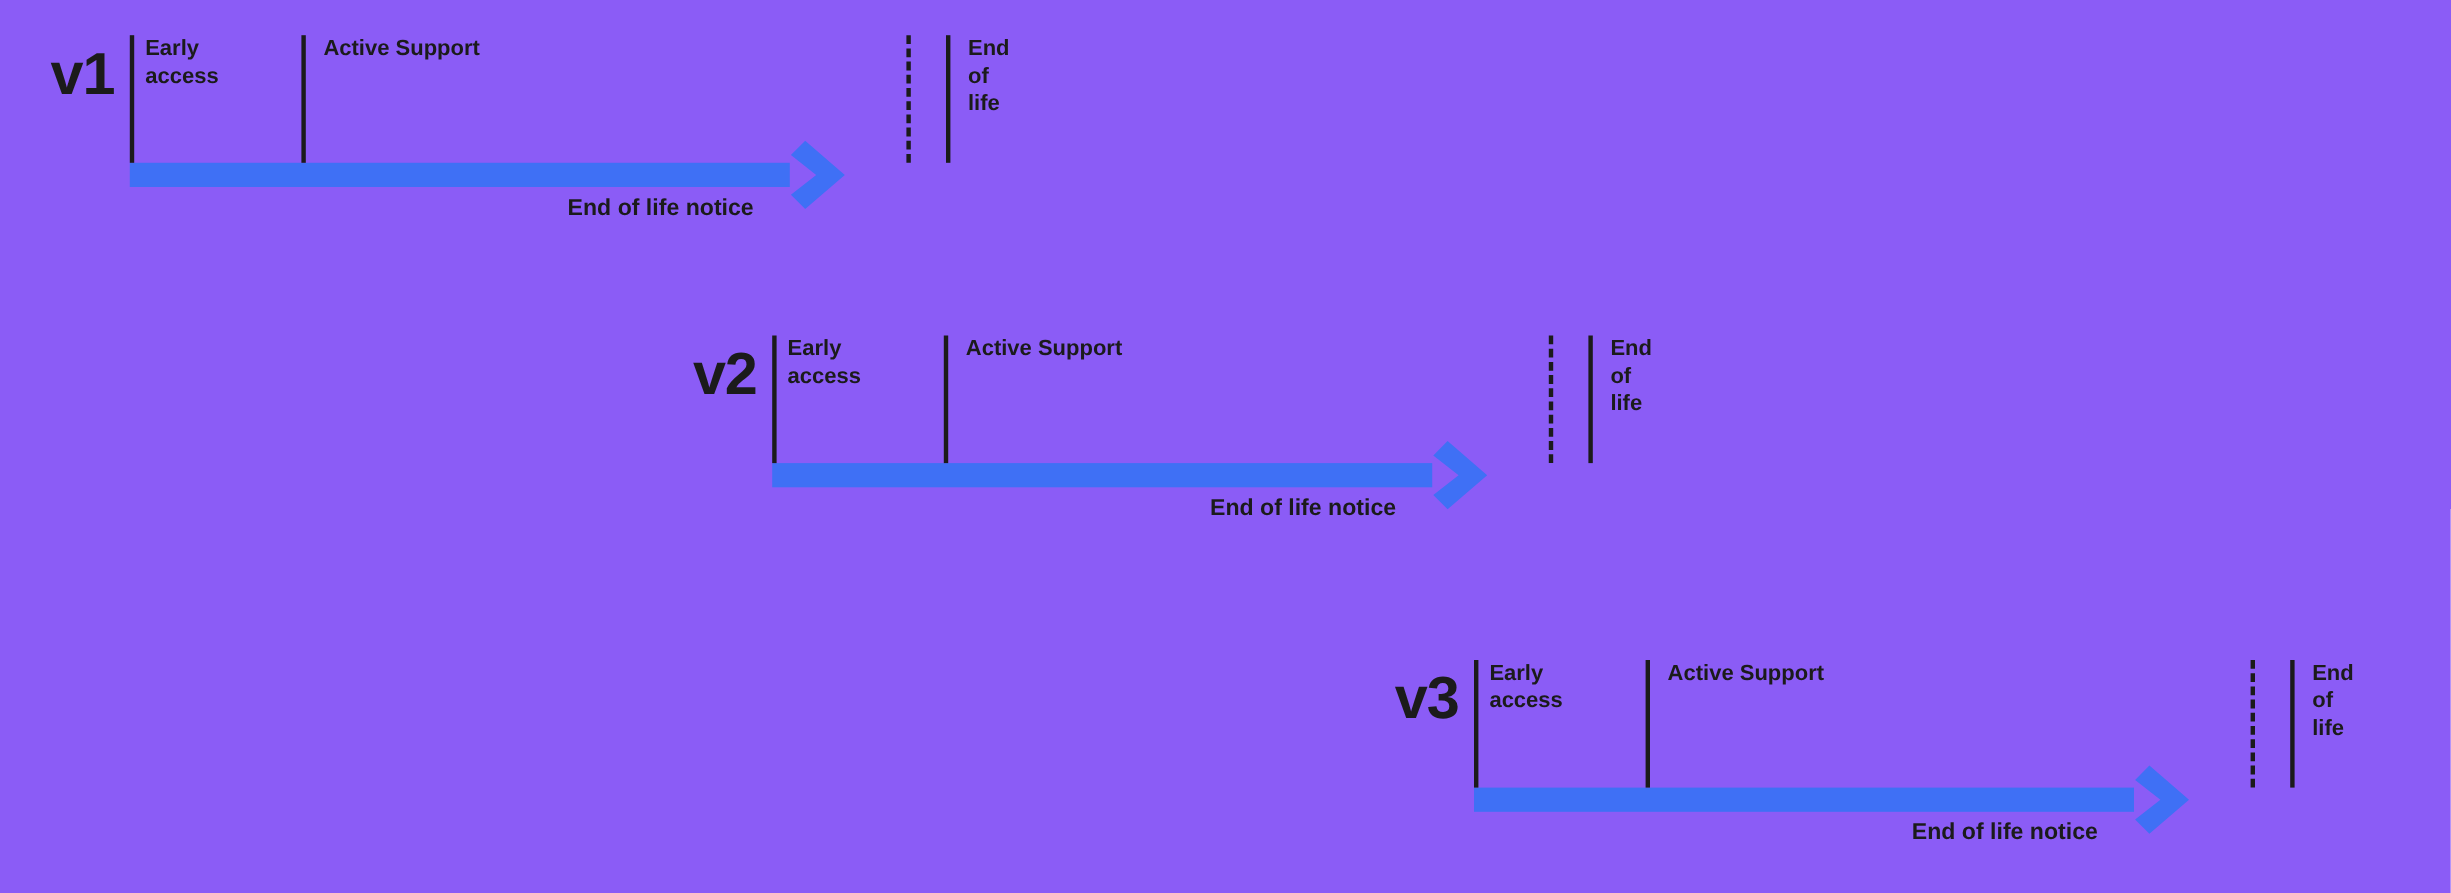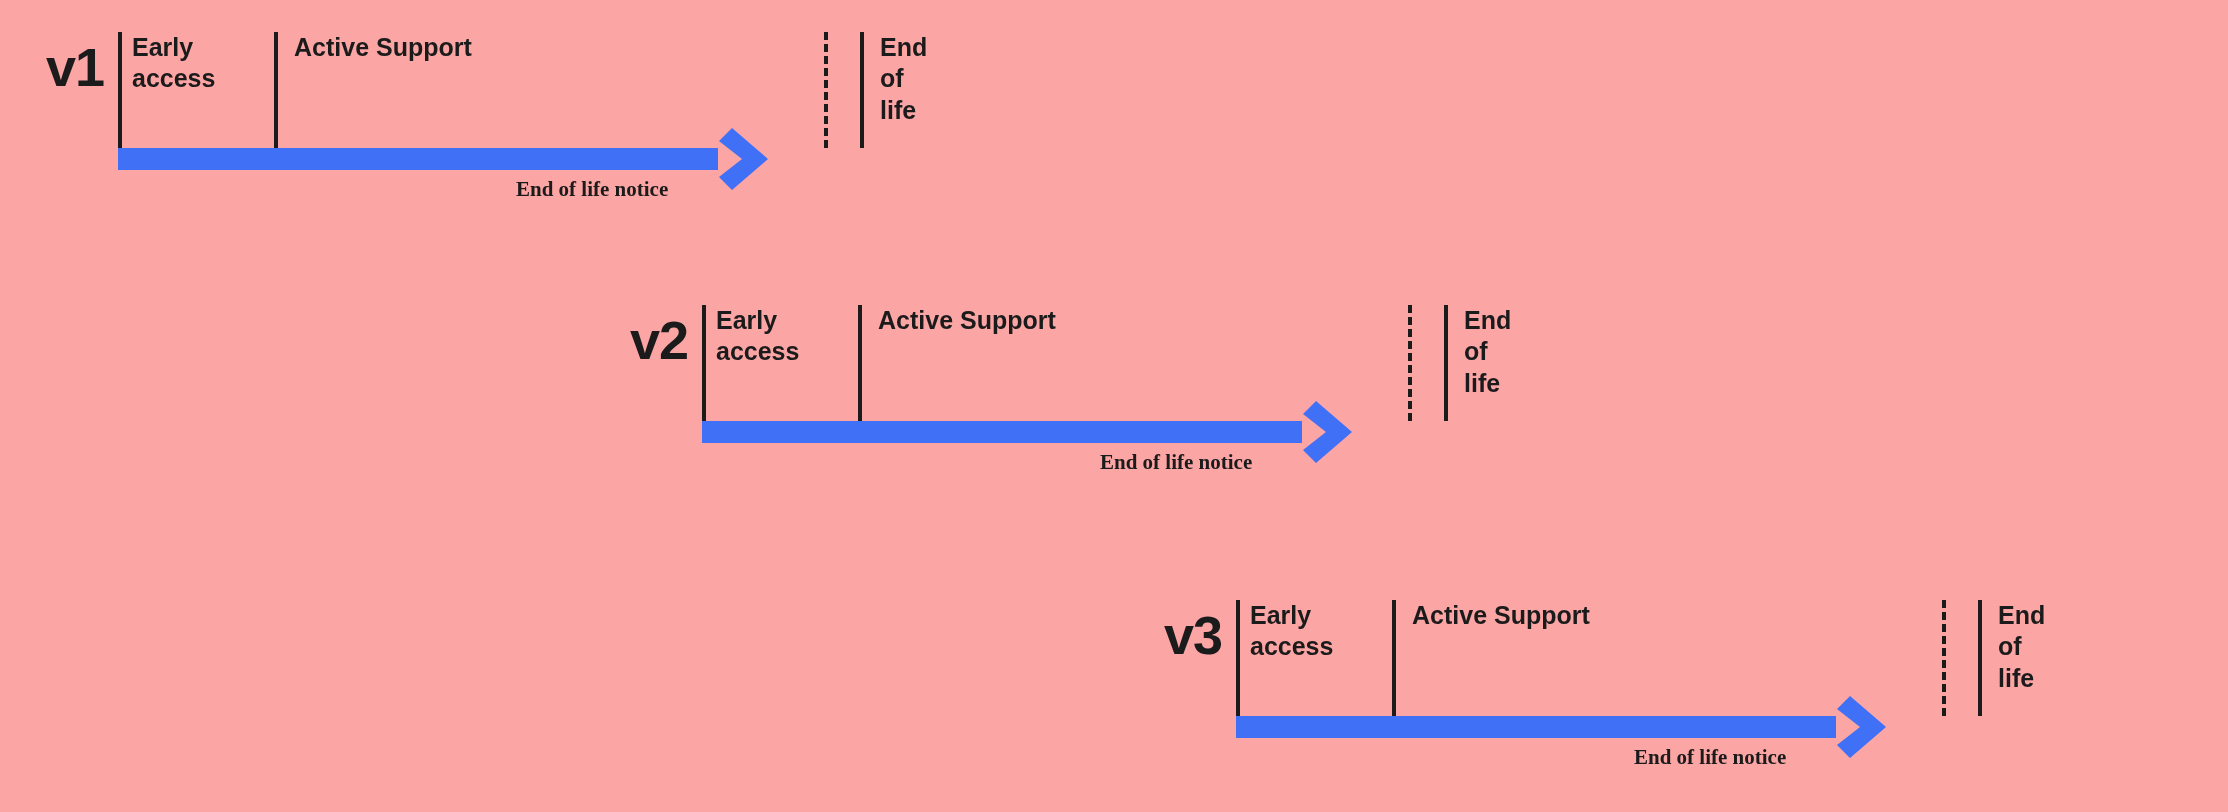--- a/index.html
+++ b/index.html
@@ -9,21 +9,21 @@
   }
   body {
     font-family: "Liberation Sans", sans-serif;
     -webkit-font-smoothing: antialiased;
   }
 
   #diagram {
     position: relative;
     width: 2228px;
     height: 812px;
-    background: #fca5a5;
+    background: #8b5cf6;
     overflow: hidden;
   }
 
   
   .track {
     position: absolute;
     height: 200px;
   }
 
   
@@ -70,37 +70,36 @@
   .tick.dashed {
     background: transparent;
     border-left: 4px dashed #1b1b1b;
     width: 0;
   }
 
   
   .phase-label {
     position: absolute;
     top: 22px;
-    font-size: 25px;
+    font-size: 20px;
     font-weight: 700;
     color: #1b1b1b;
     line-height: 1.25;
     white-space: pre-line;
   }
 
   
   .notice-label {
     position: absolute;
     top: 166px;
     font-size: 21px;
     font-weight: 700;
     color: #1b1b1b;
     line-height: 1.25;
     white-space: nowrap;
-    font-family: Liberation Serif, serif;
   }
 </style>
 </head>
 <body>
 
 <div id="diagram">
     <div class="track" style="left: 18px; top: 10px; width: 674px;">
       <div class="version-label">v1</div>
       <div style="position: absolute; left: 100px; top: 0px; right: 0px; height: 200px;">
         <div class="bar" style="left: 0px; width: 600px; background: rgb(63, 112, 245);"></div>
@@ -133,21 +132,21 @@
         <div class="phase-label" style="left: 14px;">Early
 access</div>
         <div class="tick" style="left: 156px; background: rgb(27, 27, 27);"></div>
         <div class="phase-label" style="left: 176px;">Active Support</div>
         <div class="tick dashed" style="left: 706px;"></div>
         <div class="tick" style="left: 742px; background: rgb(27, 27, 27);"></div>
         <div class="phase-label" style="left: 762px;">End of life</div>
         <div class="notice-label" style="left: 398px;">End of life notice</div>
       </div>
     </div>
-    <div class="track" style="left: 1136px; top: 578px; width: 674px;">
+    <div class="track" style="left: 1240px; top: 578px; width: 674px;">
       <div class="version-label">v3</div>
       <div style="position: absolute; left: 100px; top: 0px; right: 0px; height: 200px;">
         <div class="bar" style="left: 0px; width: 600px; background: rgb(63, 112, 245);"></div>
         <div class="arrow-head" style="left: 594px;">
           <svg width="74" height="74" viewBox="0 0 74 74" xmlns="http://www.w3.org/2000/svg">
             <path d="M20 6 L56 37 L20 68 L7 55 L30 37 L7 19 Z" fill="#3f70f5"></path>
           </svg>
         </div>
         <div class="tick" style="left: 0px; background: rgb(27, 27, 27);"></div>
         <div class="phase-label" style="left: 14px;">Early

